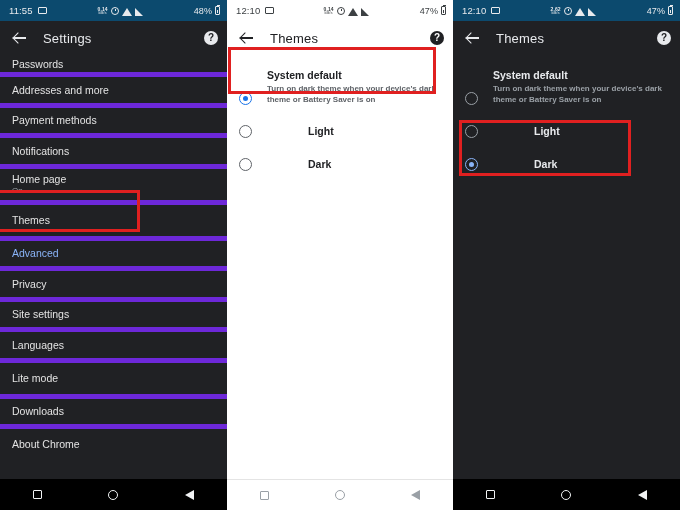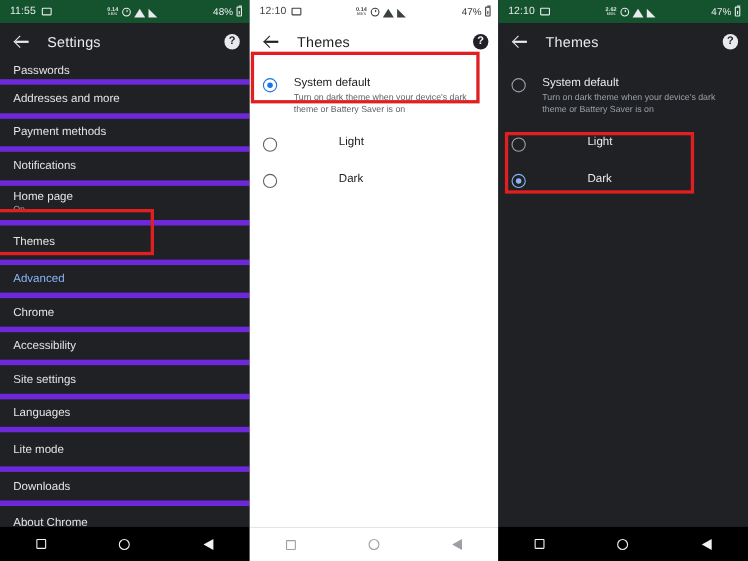--- a/index.html
+++ b/index.html
@@ -15,21 +15,21 @@
   .panel { position: relative; height: 510px; overflow: hidden; }
   .p1 { width: 227px; background: #202124; }
   .p2 { width: 226px; background: #ffffff; }
   .p3 { width: 227px; background: #202124; }
 
   
   .statusbar {
     height: 21px; display: flex; align-items: center;
     padding: 0 7px 0 9px; font-size: 9px; letter-spacing: .1px;
   }
-  .sb-dark { background: #14532d; color: #e8eaed; }
+  .sb-dark { background: #0c4a6e; color: #e8eaed; }
   .sb-light { background: #ffffff; color: #3c4043; }
   .sb-left { display: flex; align-items: center; gap: 5px; }
   .sb-right { margin-left: auto; display: flex; align-items: center; gap: 3px; }
   .sb-time { font-size: 9.5px; }
   .ic { display: inline-block; }
 
   .ic-cast { width: 9px; height: 7px; border: 1.2px solid currentColor; border-radius: 1px; position: relative; }
   .ic-data { font-size: 5px; line-height: 4px; text-align: center; font-family: "Liberation Sans", sans-serif; }
   .ic-data b { display: block; font-weight: 700; font-size: 5px; }
   .ic-data i { display: block; font-style: normal; font-size: 4px; }
@@ -63,21 +63,21 @@
   .row { height: 30.5px; display: flex; flex-direction: column; justify-content: center;
          padding: 0 12px; border-bottom: 5px solid #6d28d9; cursor: pointer; position: relative; }
   .row.tall { height: 36px; }
   .row .t { font-size: 10.5px; color: #e3e3e3; }
   .row .s { font-size: 8px; color: #9aa0a6; margin-top: 1px; }
   .row.noborder { border-bottom: none; }
   .row.first { height: 22px; }
 
   
   .opts { padding-top: 5px; }
-  .opt { display: flex; align-items: flex-start; padding: 9px 14px 9px 12px; cursor: pointer; }
+  .opt { display: flex; align-items: flex-end; padding: 9px 14px 9px 12px; cursor: pointer; font-weight: bold; }
   .radio { width: 13px; height: 13px; border-radius: 50%; border: 1.5px solid #5f6368;
            flex: 0 0 13px; margin-top: 2px; position: relative; }
   .p3 .radio { border-color: #9aa0a6; }
   .radio.sel { border-color: #1a73e8; }
   .radio.sel::after { content: ""; position: absolute; left: 2.5px; top: 2.5px;
                       width: 5px; height: 5px; border-radius: 50%; background: #1a73e8; }
   .p3 .radio.sel { border-color: #8ab4f8; }
   .p3 .radio.sel::after { background: #8ab4f8; }
   .opt-text { margin-left: 15px; }
   .opt-title { font-size: 10.5px; line-height: 13px; }
@@ -156,24 +156,21 @@
         <div class="t">Home page</div>
         <div class="s">On</div>
       </div>
       <div class="row tall">
         <div class="t">Themes</div>
       </div>
       <div class="row">
         <div class="t" style="color:#8ab4f8">Advanced</div>
       </div>
       <div class="row">
-        <div class="t">Chrome</div>
-      </div>
-      <div class="row">
-        <div class="t">Accessibility</div>
+        <div class="t">Privacy</div>
       </div>
       <div class="row">
         <div class="t">Site settings</div>
       </div>
       <div class="row">
         <div class="t">Languages</div>
       </div>
       <div class="row tall">
         <div class="t">Lite mode</div>
       </div>

